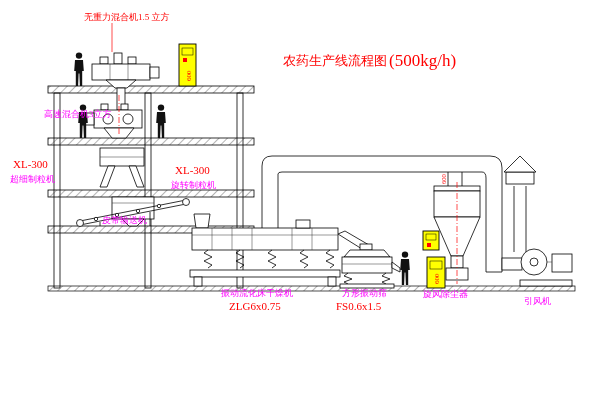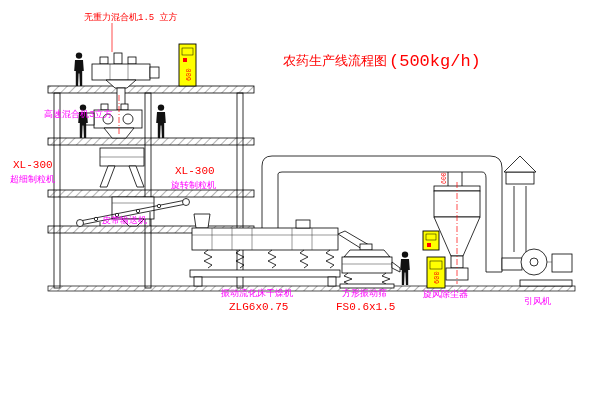--- a/index.html
+++ b/index.html
@@ -1,18 +1,18 @@
 <!DOCTYPE html>
 <html><head>
 <meta charset="utf-8">
 <style>
   html,body{margin:0;padding:0;background:#fff;}
   .stage{
     position:relative;width:600px;height:403px;background:#ffffff;overflow:hidden;
-    font-family:Liberation Mono, monospace;
+    font-family:Liberation Serif, serif;
   }
   svg{position:absolute;left:0;top:0;}
   .mech{stroke:#000;stroke-width:0.8;fill:#fff;}
   .mech-n{stroke:#000;stroke-width:0.8;fill:none;}
   .thin{stroke:#333;stroke-width:0.5;fill:none;}
   .silhouette{fill:#111;stroke:none;}
   .cab{fill:#ffff00;stroke:#000;stroke-width:0.9;}
   .redline{stroke:#ff0000;stroke-width:0.7;fill:none;}
   .cline{stroke:#ff0000;stroke-width:0.7;fill:none;stroke-dasharray:6 2 1 2;}
   text.red{fill:#ff0000;}

